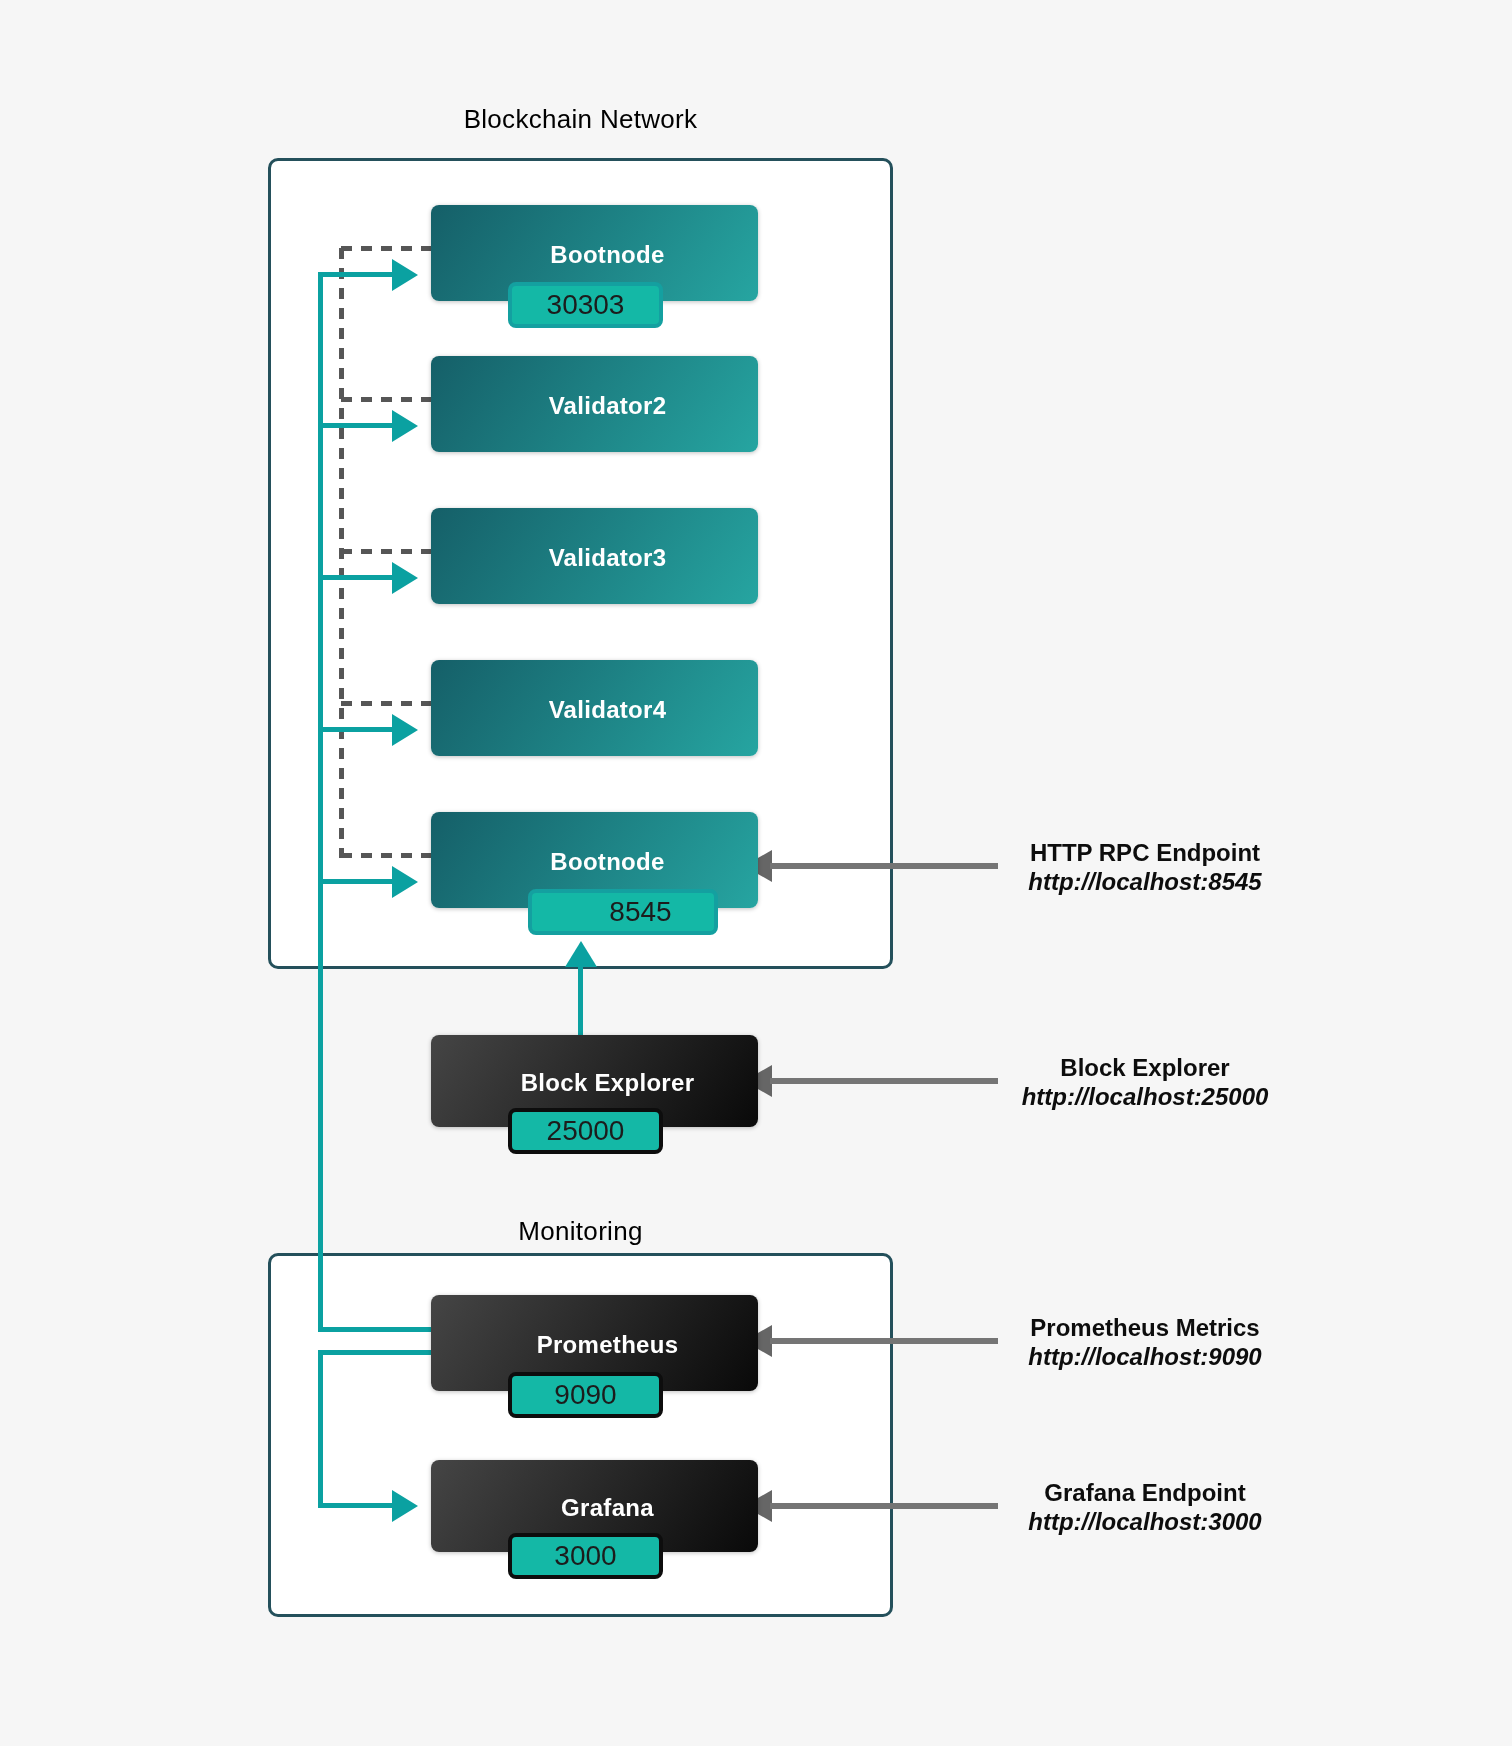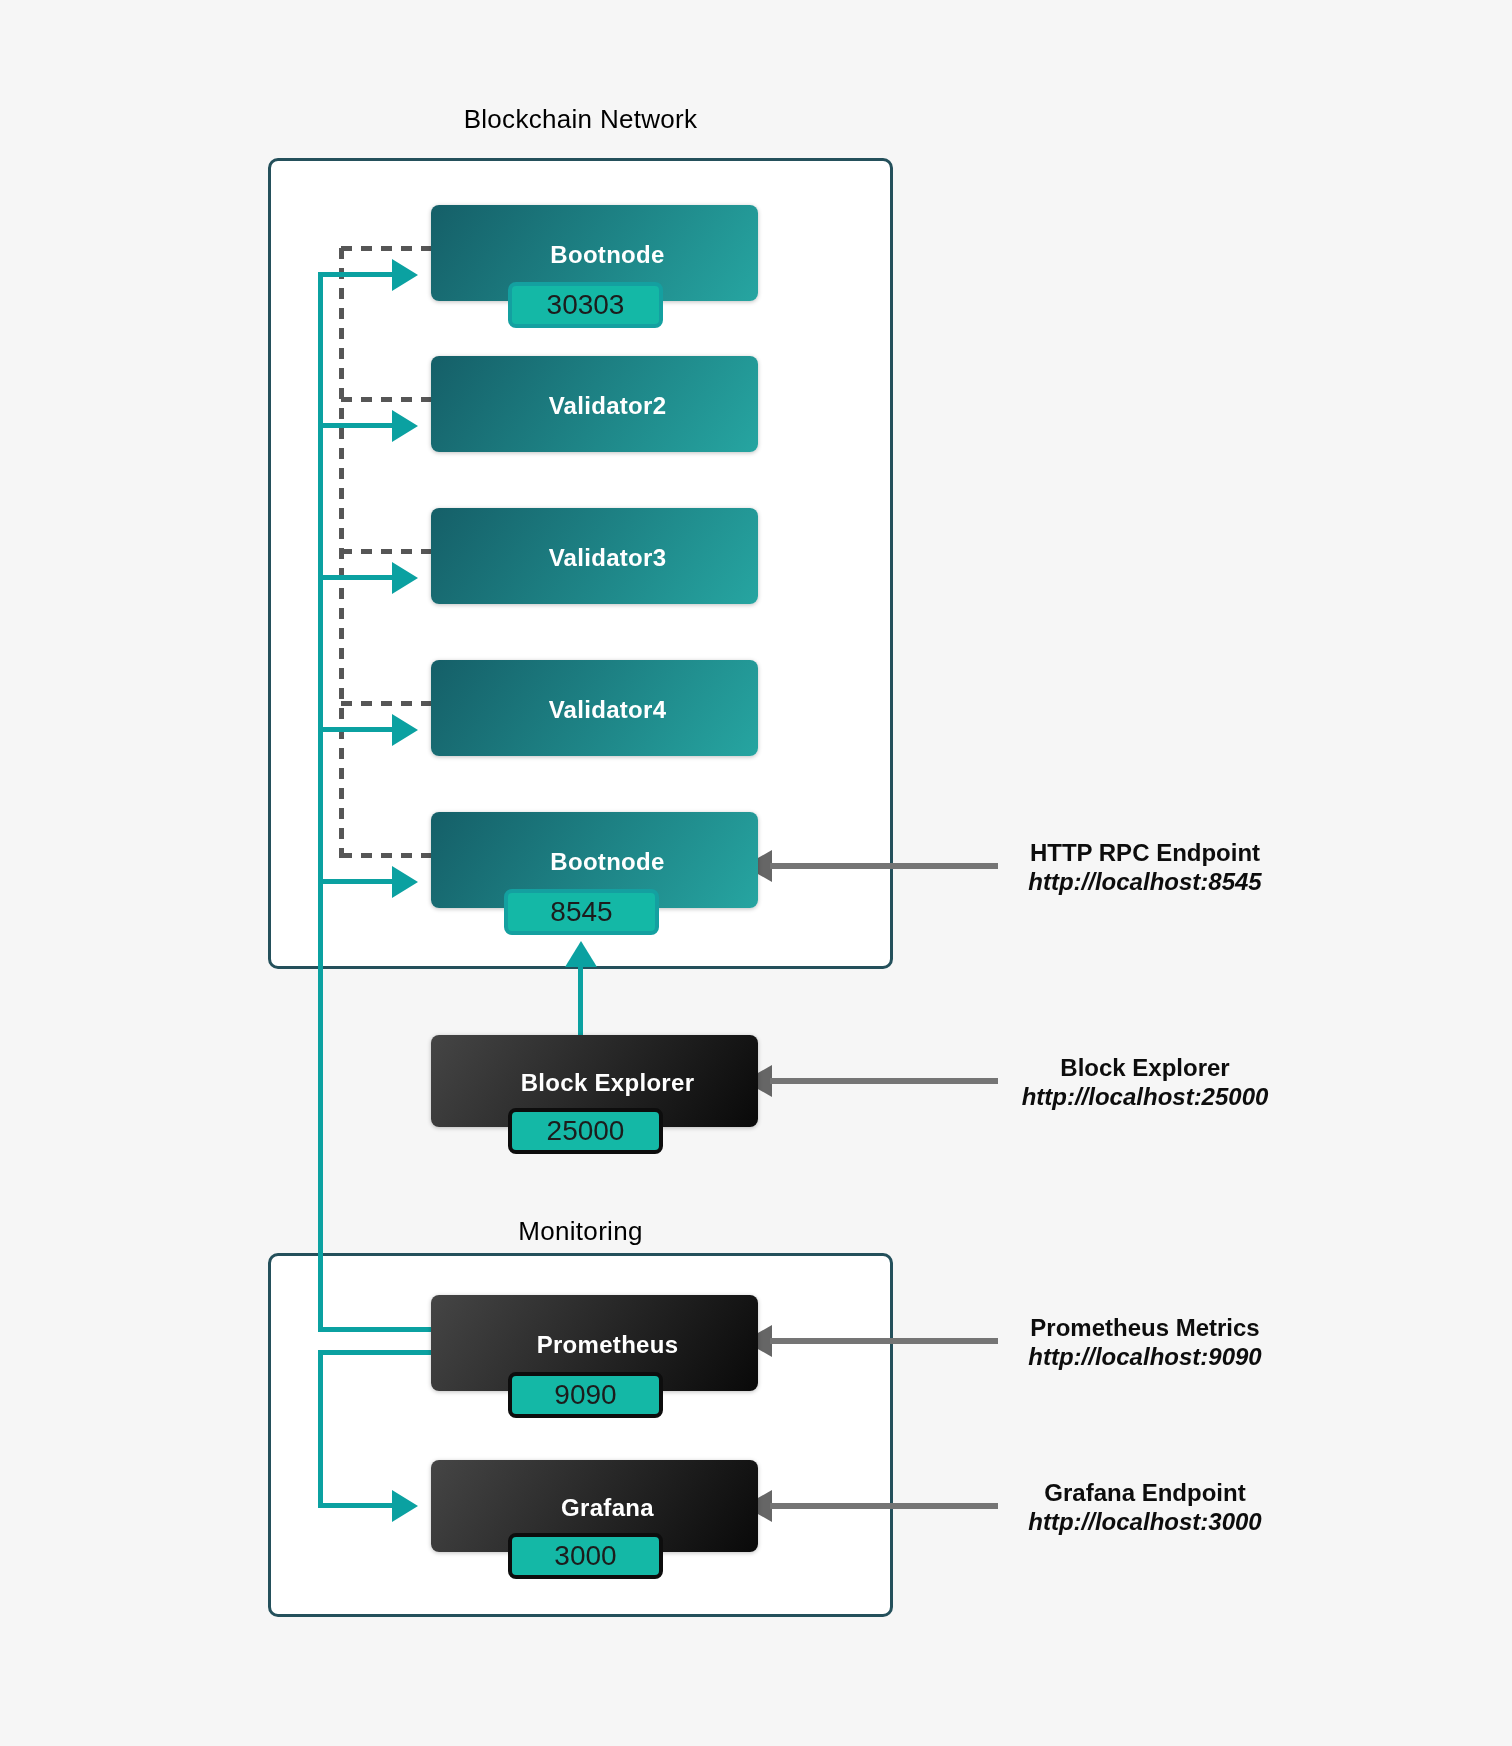--- a/index.html
+++ b/index.html
@@ -107,21 +107,21 @@
   <div class="node teal" style="left:431px;top:508px;height:96px;">
     <span class="node-label">Validator3</span>
   </div>
   <div class="node teal" style="left:431px;top:660px;height:96px;">
     <span class="node-label">Validator4</span>
   </div>
 
   <div class="node teal" style="left:431px;top:812px;height:96px;">
     <span class="node-label">Bootnode</span>
   </div>
-  <div class="port-badge teal" style="left:504px;top:889px;">8545</div>
+  <div class="port-badge teal" style="left:528px;top:889px;padding-left:35px;">8545</div>
 
   <div class="node dark" style="left:431px;top:1035px;height:92px;">
     <span class="node-label">Block Explorer</span>
   </div>
   <div class="port-badge dark" style="left:508px;top:1108px;">25000</div>
 
   <div class="node dark" style="left:431px;top:1295px;height:96px;">
     <span class="node-label">Prometheus</span>
   </div>
   <div class="port-badge dark" style="left:508px;top:1372px;">9090</div>

